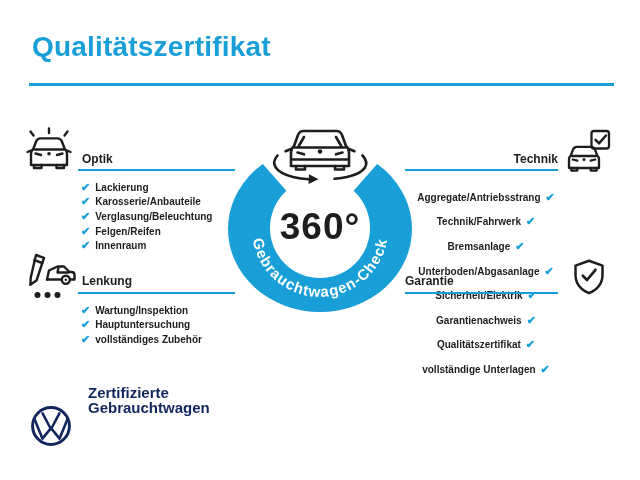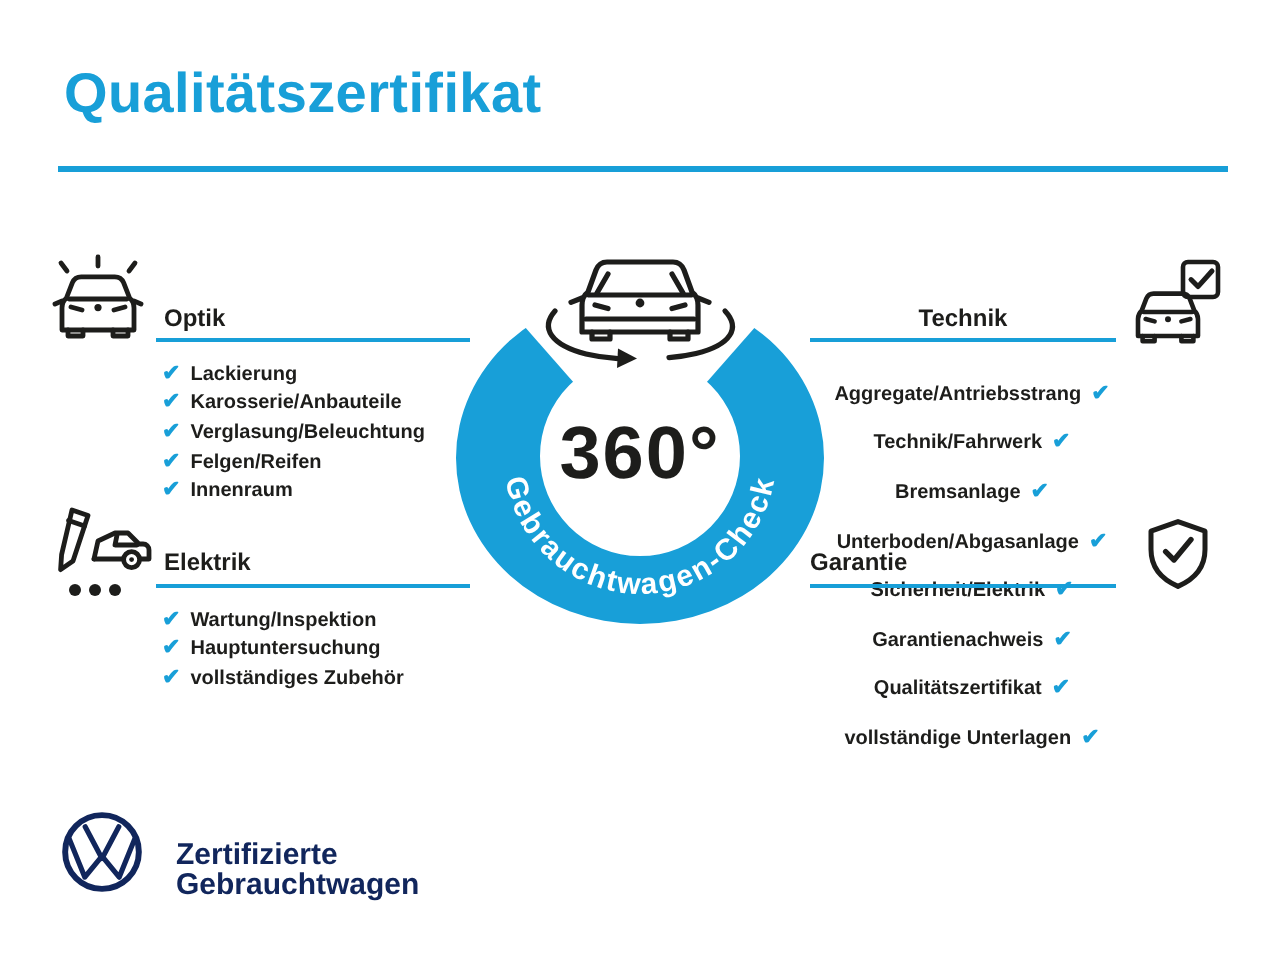--- a/index.html
+++ b/index.html
@@ -23,21 +23,21 @@
     height:14.6px;display:flex;align-items:center;gap:5px;
     font-size:10px;font-weight:700;color:var(--ink);white-space:nowrap;
   }
   ul.checklist.right li{justify-content:center;margin-top:10px;}
   .check{color:var(--accent);font-size:11px;line-height:11px;font-weight:700;}
   .deg-label{
     left:250px;top:206px;width:140px;text-align:center;
     font-size:37px;font-weight:700;color:var(--ink);letter-spacing:1px;
   }
   .footer-text{
-    left:88px;top:421px;font-size:15px;font-weight:700;line-height:14.5px;
+    left:88px;top:386px;font-size:15px;font-weight:700;line-height:14.5px;
     color:var(--navy);
   }
   svg .st-ink{stroke:var(--ink);fill:none;stroke-linecap:round;stroke-linejoin:round;}
   svg .fl-ink{fill:var(--ink);}
   svg .st-navy{stroke:var(--navy);fill:none;stroke-linecap:round;stroke-linejoin:round;}
   svg .fl-accent{fill:var(--accent);}
   svg .ring-text{
     fill:#fff;font-family:"Liberation Sans",sans-serif;
     font-size:15px;font-weight:700;letter-spacing:1px;
   }
@@ -88,21 +88,21 @@
   <g class="st-ink" stroke-width="2.3">
     <path d="M 2 39 V 30.5 C 2 28.7 2.7 27.4 3.8 26.4 L 6.2 20.2 C 6.9 18.6 8.2 17.8 9.8 17.8 H 24.2 C 25.8 17.8 27.1 18.6 27.8 20.2 L 30.2 26.4 C 31.3 27.4 32 28.7 32 30.5 V 39 H 2 Z"></path>
     <path d="M 4.8 27 H 29.2"></path>
     <path d="M 5.8 30.5 l 4.5 1.2 M 28.2 30.5 l -4.5 1.2"></path>
     <path d="M 4.3 39 v 2.6 h 6 v -2.6 M 23.7 39 v 2.6 h 6 v -2.6"></path>
   </g>
   <circle class="fl-ink" cx="17" cy="30.6" r="1.5"></circle>
   <rect x="24.5" y="2" width="17.5" height="17.5" rx="2.5" fill="#fff" class="st-ink" stroke-width="2.3"></rect>
   <path class="st-ink" stroke-width="2.5" d="M 28.5 10.8 L 32 14.3 L 39 6.5"></path>
 </svg>
-<div class="abs sec-heading" style="left:405px;top:151px;width:153px;text-align:center">Technik</div>
+<div class="abs sec-heading" style="left:405px;top:151px;width:153px;text-align:right">Technik</div>
 <div class="abs sec-rule" style="left:405px;top:168.5px;width:153px"></div>
 <ul class="abs checklist right" style="left:400px;top:180px;width:172px">
     <li>
     <span>Aggregate/Antriebsstrang</span>
     <span class="check">✔</span>
   </li>
     <li>
     <span>Technik/Fahrwerk</span>
     <span class="check">✔</span>
   </li>
@@ -127,21 +127,21 @@
     <path d="M 23 28.5 L 25 19.5 L 33.5 15.5 L 40 15.5 L 45.5 21 L 47.5 21 C 49.2 21 50.5 22.3 50.5 24 V 28.5 H 46.8"></path>
     <path d="M 34.5 16.5 L 33.5 21.5 H 44.5"></path>
     <path d="M 37 28.5 H 23"></path>
     <circle cx="41.8" cy="28.8" r="4"></circle>
   </g>
   <circle class="fl-ink" cx="41.8" cy="28.8" r="1.2"></circle>
   <circle class="fl-ink" cx="13.5" cy="44" r="3"></circle>
   <circle class="fl-ink" cx="23.5" cy="44" r="3"></circle>
   <circle class="fl-ink" cx="33.5" cy="44" r="3"></circle>
 </svg>
-<div class="abs sec-heading" style="left:82px;top:273px">Elektrik</div>
+<div class="abs sec-heading" style="left:82px;top:273px">Lenkung</div>
 <div class="abs sec-rule" style="left:78px;top:291.5px;width:157px"></div>
 <ul class="abs checklist" style="left:81px;top:303px">
     <li>
     <span class="check">✔</span>
     <span>Wartung/Inspektion</span>
   </li>
     <li>
     <span class="check">✔</span>
     <span>Hauptuntersuchung</span>
   </li>

